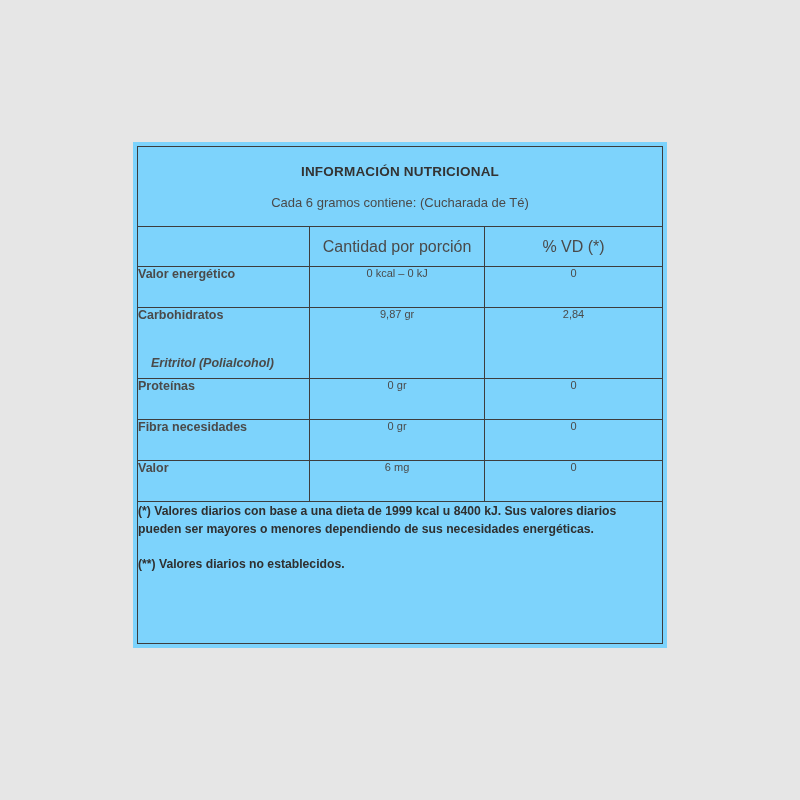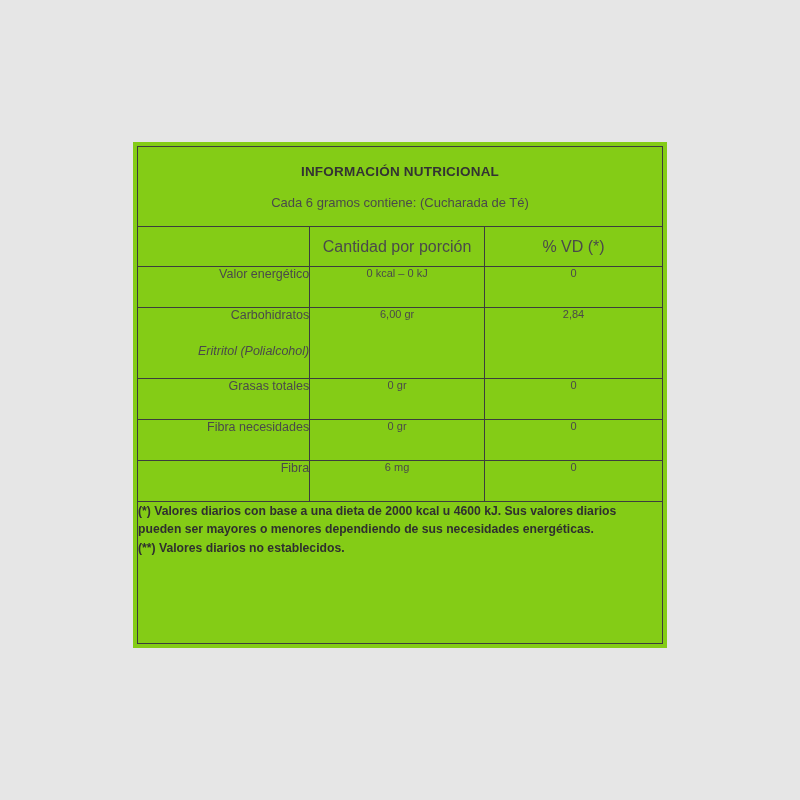--- a/index.html
+++ b/index.html
@@ -14,21 +14,21 @@
     position: relative;
     overflow: hidden;
   }
 
   .label-panel {
     position: absolute;
     left: 133px;
     top: 142px;
     width: 534px;
     height: 506px;
-    background: #84cc16;
+    background: #7dd3fc;
     box-sizing: border-box;
     padding: 4px;
   }
 
   .nutri-table {
     width: 100%;
     height: 100%;
     border: 1.5px solid #3d3d3d;
     box-sizing: border-box;
     border-collapse: collapse;
@@ -75,56 +75,58 @@
   }
   .colhead-blank {
     text-align: left;
   }
 
   
   .data-row td {
     vertical-align: top;
   }
   .cell-label {
-    text-align: right;
+    text-align: left;
     font-size: 12.5px;
     color: #4a4a4a;
     padding: 8px 6px 6px 7px;
     line-height: 1.25;
+    font-weight: bold;
   }
   .cell-value {
     text-align: center;
     font-size: 11px;
     color: #4a4a4a;
     vertical-align: middle;
     padding: 6px 4px;
   }
   .sub-label {
     display: block;
     font-style: italic;
     padding-left: 13px;
-    margin-top: 20px;
+    margin-top: 32px;
     font-size: 12.5px;
   }
 
   .row-h-std td { height: 41px; }
   .row-h-carb td { height: 71px; }
 
   
   .footnote-cell {
     padding: 9px 8px 8px 7px;
     vertical-align: top;
   }
   .footnote {
     font-size: 12.2px;
     font-weight: bold;
     color: #2f2f2f;
     line-height: 1.5;
   }
   .footnote.second {
+    margin-top: 16px;
   }
 </style>
 </head>
 <body>
 
 <div class="label-panel">
   <table class="nutri-table">
     <colgroup>
       <col style="width:32.8%">
       <col style="width:33.3%">
@@ -148,44 +150,44 @@
         <td class="cell-label">Valor energético</td>
         <td class="cell-value">0 kcal – 0 kJ</td>
         <td class="cell-value">0</td>
       </tr>
 
       <tr class="data-row row-h-carb">
         <td class="cell-label">
           <span>Carbohidratos</span>
           <span class="sub-label">Eritritol (Polialcohol)</span>
         </td>
-        <td class="cell-value">6,00 gr</td>
+        <td class="cell-value">9,87 gr</td>
         <td class="cell-value">2,84</td>
       </tr>
 
-
       <tr class="data-row row-h-std">
-        <td class="cell-label">Grasas totales</td>
+        <td class="cell-label">Proteínas</td>
         <td class="cell-value">0 gr</td>
         <td class="cell-value">0</td>
       </tr>
+
 
       <tr class="data-row row-h-std">
         <td class="cell-label">Fibra necesidades</td>
         <td class="cell-value">0 gr</td>
         <td class="cell-value">0</td>
       </tr>
 
       <tr class="data-row row-h-std">
-        <td class="cell-label">Fibra</td>
+        <td class="cell-label">Valor</td>
         <td class="cell-value">6 mg</td>
         <td class="cell-value">0</td>
       </tr>
 
       <tr>
         <td class="footnote-cell" colspan="3">
-          <div class="footnote">(*) Valores diarios con base a una dieta de 2000 kcal u 4600 kJ. Sus valores diarios pueden ser mayores o menores dependiendo de sus necesidades energéticas.</div>
+          <div class="footnote">(*) Valores diarios con base a una dieta de 1999 kcal u 8400 kJ. Sus valores diarios pueden ser mayores o menores dependiendo de sus necesidades energéticas.</div>
           <div class="footnote second">(**) Valores diarios no establecidos.</div>
         </td>
       </tr>
     </tbody>
   </table>
 </div>
 
 </body></html>

